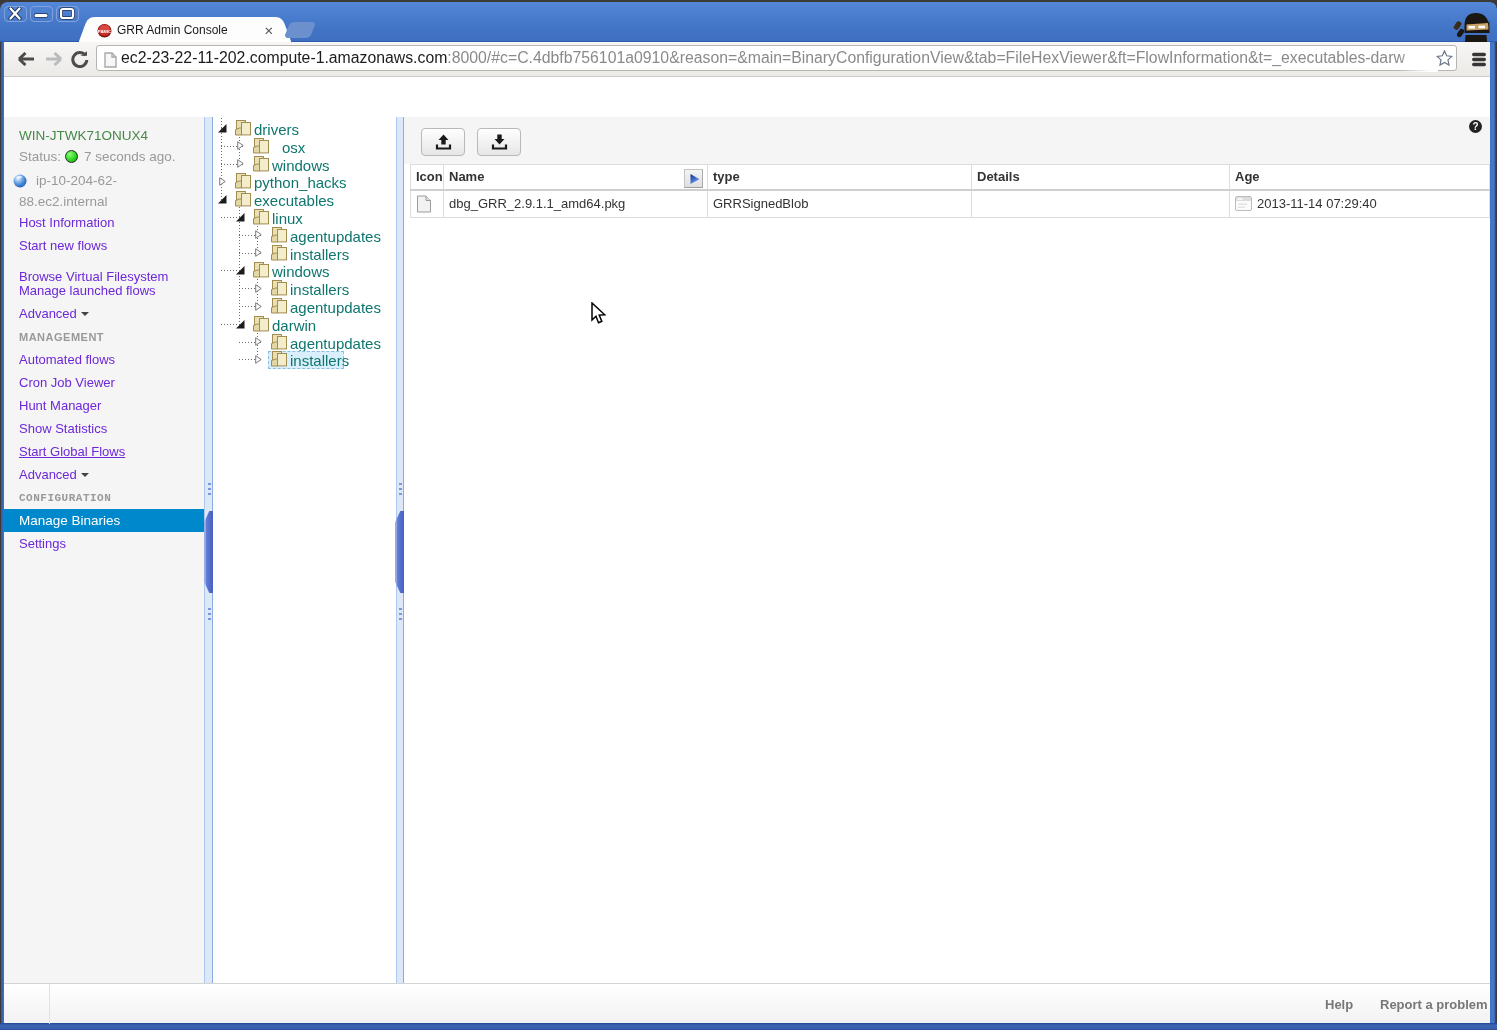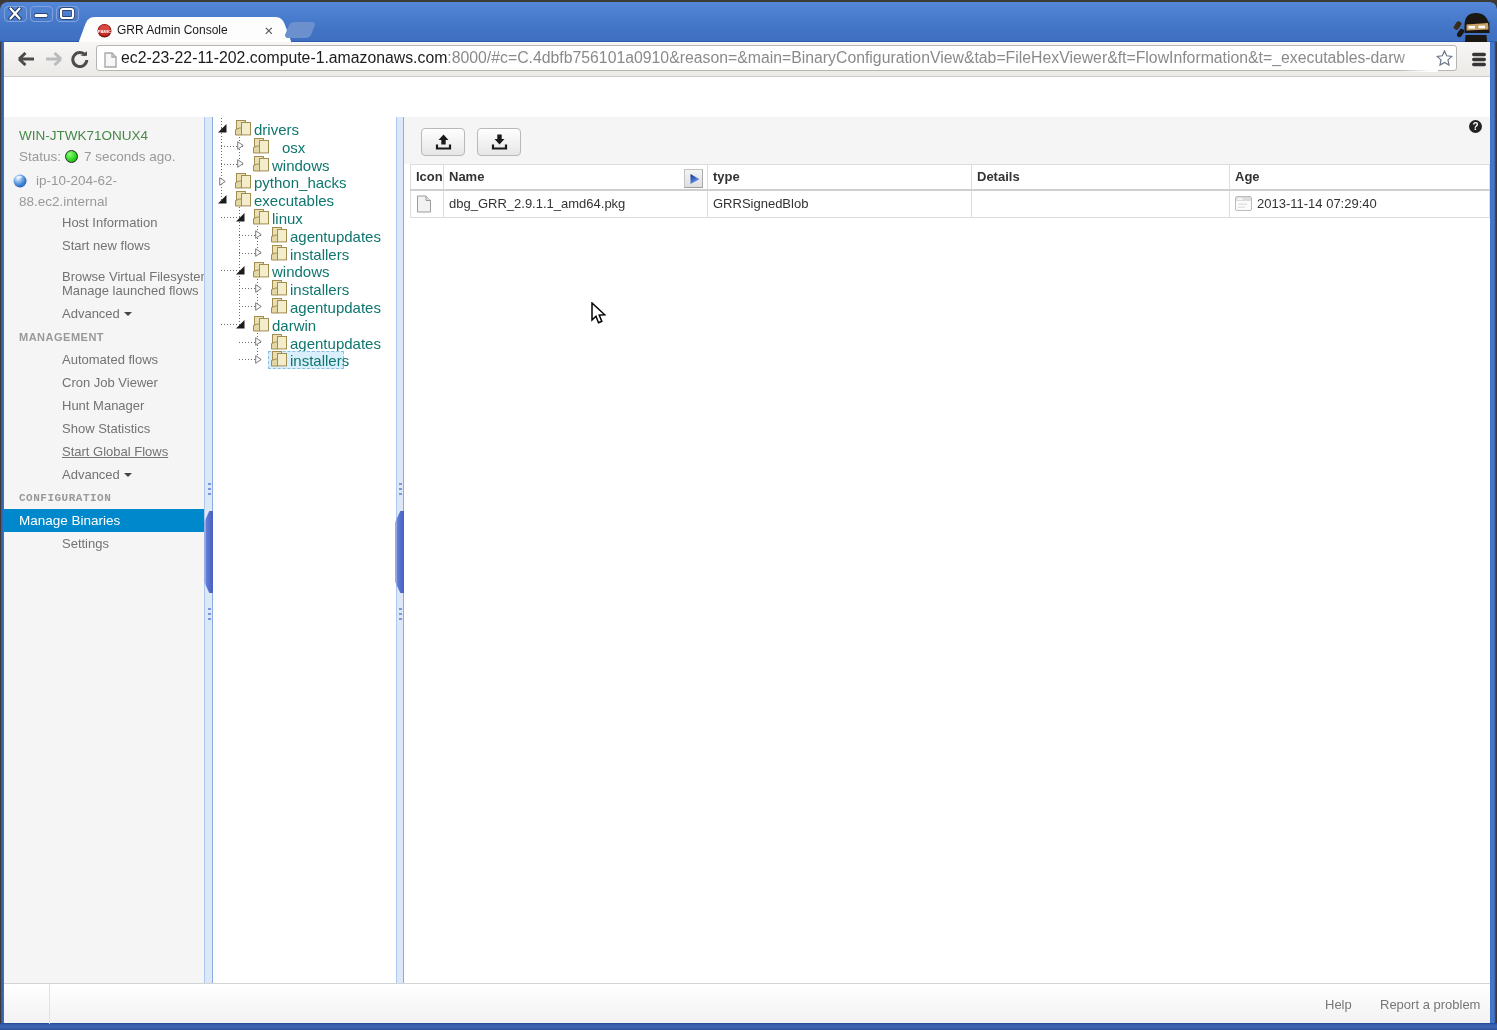--- a/index.html
+++ b/index.html
@@ -40,27 +40,27 @@
 
 
 #sidebar { left:0; top:40px; width:200px; height:866px; background:#f5f5f5; font-size:13.5px; }
 #sidebar .link { font-size:13px; }
 #split1 { left:200px; top:40px; width:9px; height:866px; background:#dce8f8; border-left:1px solid #aec9ef; border-right:1px solid #89aede; }
 #treepanel { left:209px; top:40px; width:183px; height:866px; background:#fff; }
 #split2 { left:392px; top:40px; width:8px; height:866px; background:#dce8f8; border-left:1px solid #aec9ef; border-right:1px solid #89aede; }
 #main { left:400px; top:40px; width:1086px; height:866px; background:#fff; }
 #footer { left:0; top:906px; width:1486px; height:40px; background:linear-gradient(#ffffff,#f2f2f2); border-top:1px solid #d4d4d4; }
 #footer .divider { position:absolute; left:45px; top:0; width:1px; height:40px; background:#e2e2e2; }
-#footer a { position:absolute; top:13px; font-size:13px; color:#777; text-decoration:none; }
+#footer a { position:absolute; top:13px; font-size:13px; color:#777; text-decoration:none;font-weight:bold; }
 
 
 .sb { position:absolute; left:15px; white-space:nowrap; }
 .green { color:#468847; }
 .gray { color:#999; }
-.link { color:#737373;margin-left:43px; }
+.link { color:#6d28d9; }
 .navhead { color:#999; font-weight:bold; font-size:11px; letter-spacing:0.5px; }
 #selitem { position:absolute; left:0px; top:392px; width:200px; height:23px; background:#0088cc; }
 #selitem span { position:absolute; left:15px; top:4px; color:#fff; font-size:13.5px; }
 .caret { display:inline-block; width:0; height:0; border-left:4px solid transparent; border-right:4px solid transparent; border-top:4px solid #444; vertical-align:middle; margin-left:4px; margin-top:-1px; }
 
 .shandle { width:11px; height:82px; background:linear-gradient(90deg,#7289d8 0,#5670cd 45%,#3f58c0 100%);
   clip-path:polygon(0 14%, 48% 0, 100% 0, 100% 100%, 48% 100%, 0 86%);
   box-shadow:inset 2px 0 0 rgba(255,255,255,.3), inset -1px 0 0 #32469c; }
 .sdots { width:3px; height:14px; background:repeating-linear-gradient(to bottom,#7d96dd 0,#7d96dd 2px,transparent 2px,transparent 5px); }
 

